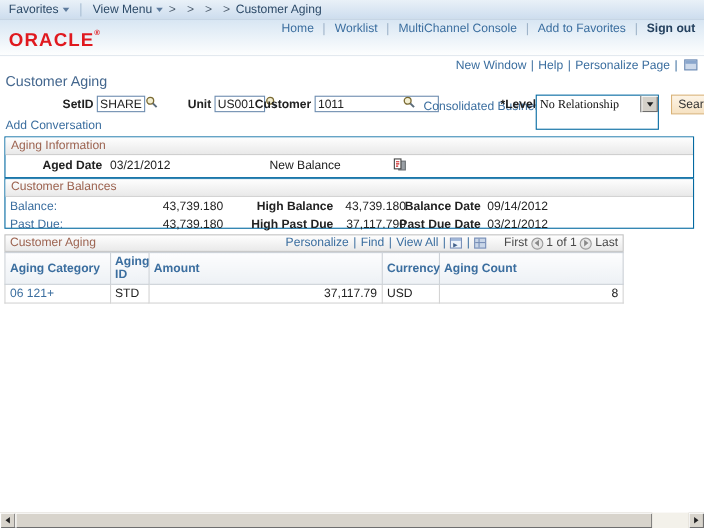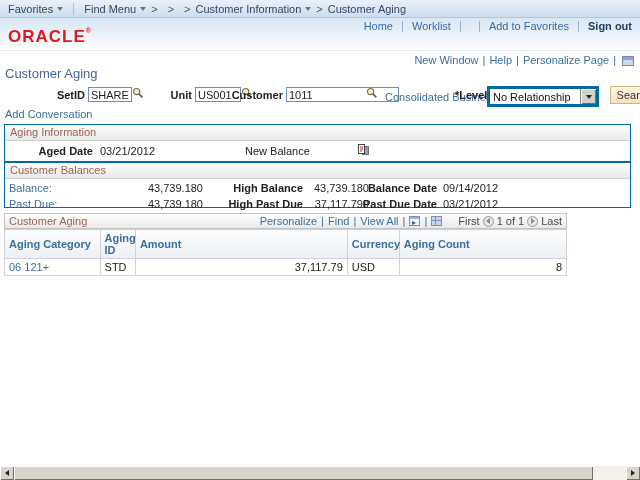--- a/index.html
+++ b/index.html
@@ -23,38 +23,38 @@
     background:linear-gradient(#d8e6f3,#fdfefe);border-bottom:1px solid #e3e9ef;}
   .top-links{position:absolute;top:2px;right:8px;display:flex;align-items:center;white-space:nowrap;}
   .top-link{color:#3b6e9f;text-decoration:none;cursor:pointer;}
   .toplink-sep{width:1px;height:11px;background:#9fb4c9;margin:0 9px;}
   .signout{color:#24415f;font-weight:bold;cursor:pointer;}
   .oracle-logo{position:absolute;left:8px;top:9px;color:#e0191f;font-size:17px;font-weight:bold;
     letter-spacing:1px;font-family:"Liberation Sans",sans-serif;}
   .logo-mark{font-size:7px;vertical-align:top;}
 
   
-  .pagebar{position:absolute;top:54px;right:6px;display:flex;align-items:flex-end;white-space:nowrap;color:#3b6e9f;margin-left:24px;}
+  .pagebar{position:absolute;top:54px;right:6px;display:flex;align-items:flex-start;white-space:nowrap;color:#3b6e9f;margin-left:24px;}
   .pagebar .plink{color:#3b6e9f;cursor:pointer;text-decoration:none;}
   .pagebar .psep{margin:0 4px;color:#3b6e9f;}
   .win-icon{display:inline-block;width:12px;height:10px;background:#cdd9ea;border:1px solid #6f8cb4;
     box-sizing:border-box;position:relative;margin-left:2px;cursor:pointer;}
   .win-icon:before{content:"";position:absolute;left:0;top:0;right:0;height:3px;background:#8aa6cc;}
 
   .page-title{position:absolute;top:66px;left:5px;font-size:13px;color:#44678e;}
 
   
   .field-row{position:absolute;top:86px;left:0;width:640px;height:20px;}
   .f-label{position:absolute;top:3px;font-weight:bold;color:#222;}
   .f-input{position:absolute;top:1px;height:13px;border:1px solid #6e8db0;font-family:"Liberation Sans",sans-serif;
     font-size:11px;padding:0 2px;color:#222;background:#fff;}
   .mag{position:absolute;top:1px;cursor:pointer;}
   .link{color:#3b6e9f;cursor:pointer;text-decoration:none;}
-  .fake-select{position:absolute;top:0;left:487px;width:112px;height:21px;border:3px solid #0369a1;
-    background:#fff;box-sizing:border-box;cursor:pointer;}
+  .fake-select{position:absolute;top:0;left:487px;width:112px;height:32px;border:1px solid #0369a1;
+    background:#fff;box-sizing:border-box;cursor:pointer;font-family:Liberation Serif, serif;}
   .fake-select .sel-text{position:absolute;left:3px;top:2px;color:#111;}
   .sel-btn{position:absolute;right:0;top:0;width:15px;height:15px;background:#d4d0c8;
     border-left:1px solid #808080;box-shadow:inset 1px 1px 0 #fff, inset -1px -1px 0 #6e6e6e;
     display:flex;align-items:center;justify-content:center;}
   .sel-arrow{width:0;height:0;border-left:3px solid transparent;border-right:3px solid transparent;
     border-top:4px solid #222;}
   .search-btn{position:absolute;left:610px;top:0;width:48px;height:18px;
     background:linear-gradient(#fdf4e6,#f6e2c2);border:1px solid #d9b277;color:#333;
     font-family:"Liberation Sans",sans-serif;font-size:11px;text-align:center;line-height:16px;
     box-sizing:border-box;cursor:pointer;}
@@ -127,42 +127,39 @@
 
 <div class="screen">
 
   <div class="menubar">
     <span class="menu-item">
       <span>Favorites</span>
       <span class="caret"></span>
     </span>
     <span class="vsep"></span>
     <span class="menu-item">
-      <span>Find Menu</span>
+      <span>View Menu</span>
       <span class="caret"></span>
     </span>
     <span class="crumb-sep">&gt;</span>
     <span class="crumb-sep">&gt;</span>
     <span class="crumb-sep">&gt;</span>
-    <span class="crumb">
-      <span>Customer Information</span>
-      <span class="caret"></span>
-    </span>
     <span class="crumb-sep">&gt;</span>
     <span class="crumb">
       <span>Customer Aging</span>
     </span>
   </div>
 
   <div class="header-band">
     <div class="top-links">
       <span class="top-link">Home</span>
       <span class="toplink-sep"></span>
       <span class="top-link">Worklist</span>
       <span class="toplink-sep"></span>
+      <span class="top-link">MultiChannel Console</span>
       <span class="toplink-sep"></span>
       <span class="top-link">Add to Favorites</span>
       <span class="toplink-sep"></span>
       <span class="signout">Sign out</span>
     </div>
     <div class="oracle-logo"><span>ORACLE</span><span class="logo-mark">®</span></div>
   </div>
 
   <div class="pagebar">
     <span class="plink">New Window</span>

